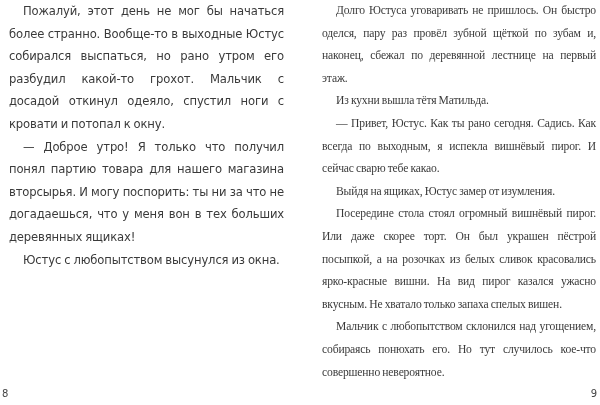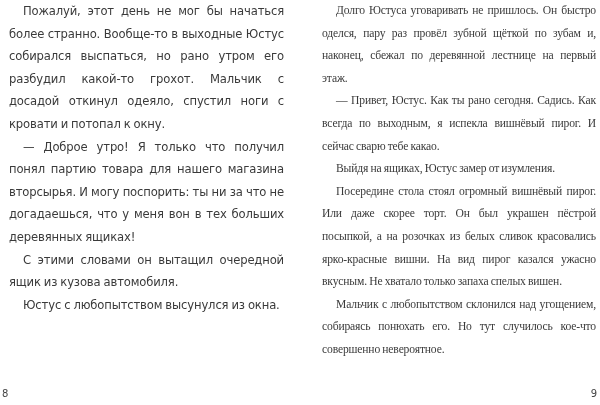--- a/index.html
+++ b/index.html
@@ -13,26 +13,26 @@
   .pageno { position: absolute; top: 388px; font-size: 10px; color: #444; }
   .pageno.left { left: 2px; }
   .pageno.right { right: 3px; }
 </style>
 </head>
 <body>
 
 <div class="page left">
   <p class="para">Пожалуй, этот день не мог бы начаться более странно. Вообще-то в выходные Юстус собирался выспаться, но рано утром его разбудил какой-то грохот. Мальчик с досадой откинул одеяло, спустил ноги с кровати и потопал к окну.</p>
   <p class="para">— Доброе утро! Я только что получил понял партию товара для нашего магазина вторсырья. И могу поспорить: ты ни за что не догадаешься, что у меня вон в тех больших деревянных ящиках!</p>
-  <p class="para">С этими словами он вытащил очередной ящик из кузова автомобиля.</p>
   <p class="para">Юстус с любопытством высунулся из окна.</p>
 
 </div>
 <div class="pageno left">8</div>
 
 <div class="page right">
   <p class="para">Долго Юстуса уговаривать не пришлось. Он быстро оделся, пару раз провёл зубной щёткой по зубам и, наконец, сбежал по деревянной лестнице на первый этаж.</p>
+  <p class="para">Из кухни вышла тётя Матильда.</p>
   <p class="para">— Привет, Юстус. Как ты рано сегодня. Садись. Как всегда по выходным, я испекла вишнёвый пирог. И сейчас сварю тебе какао.</p>
   <p class="para">Выйдя на ящиках, Юстус замер от изумления.</p>
   <p class="para">Посередине стола стоял огромный вишнёвый пирог. Или даже скорее торт. Он был украшен пёстрой посыпкой, а на розочках из белых сливок красовались ярко-красные вишни. На вид пирог казался ужасно вкусным. Не хватало только запаха спелых вишен.</p>
   <p class="para">Мальчик с любопытством склонился над угощением, собираясь понюхать его. Но тут случилось кое-что совершенно невероятное.</p>
 </div>
 <div class="pageno right">9</div>
 
 </body></html>

